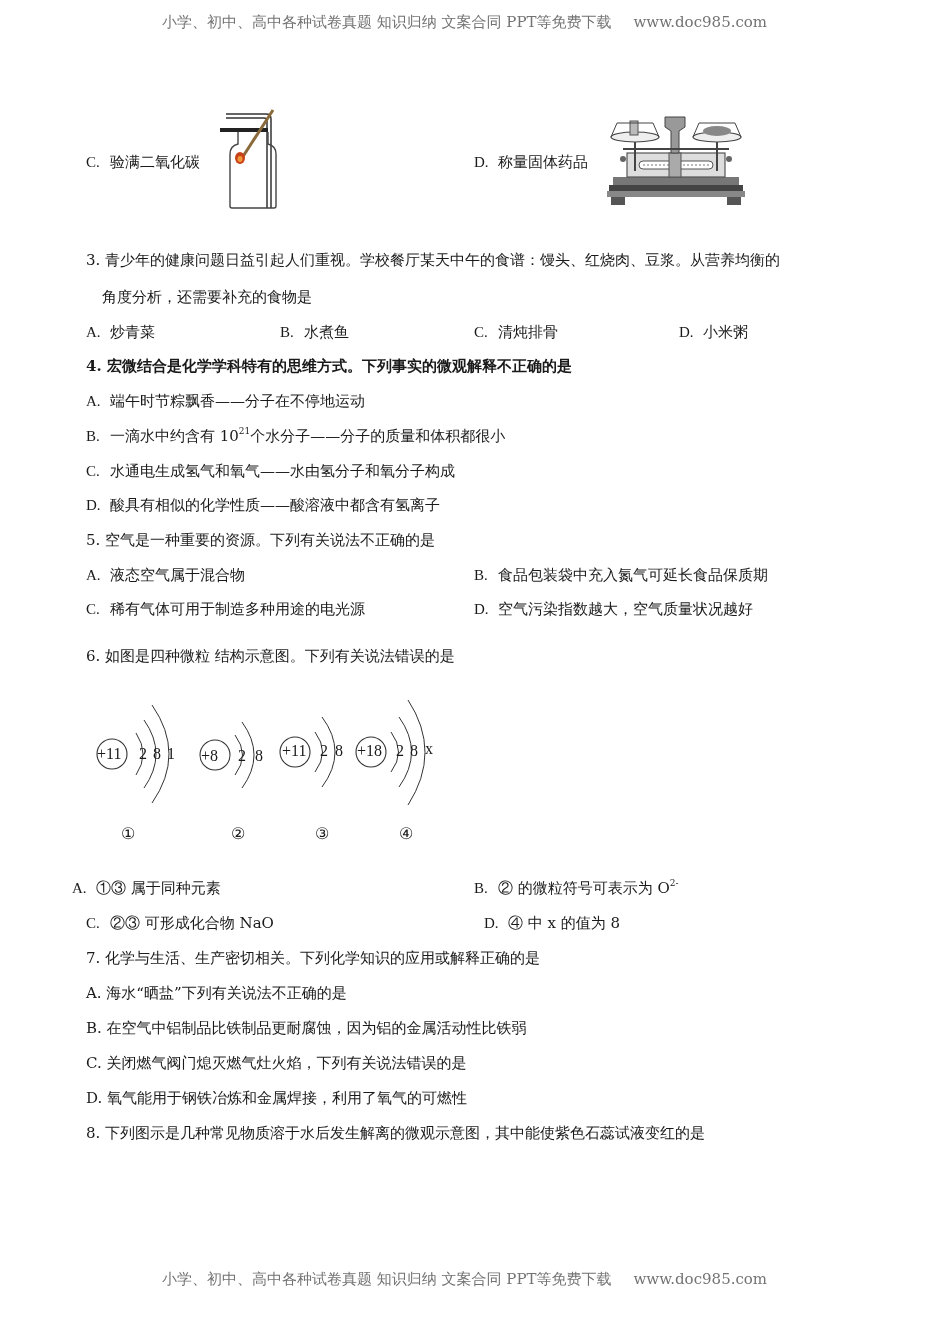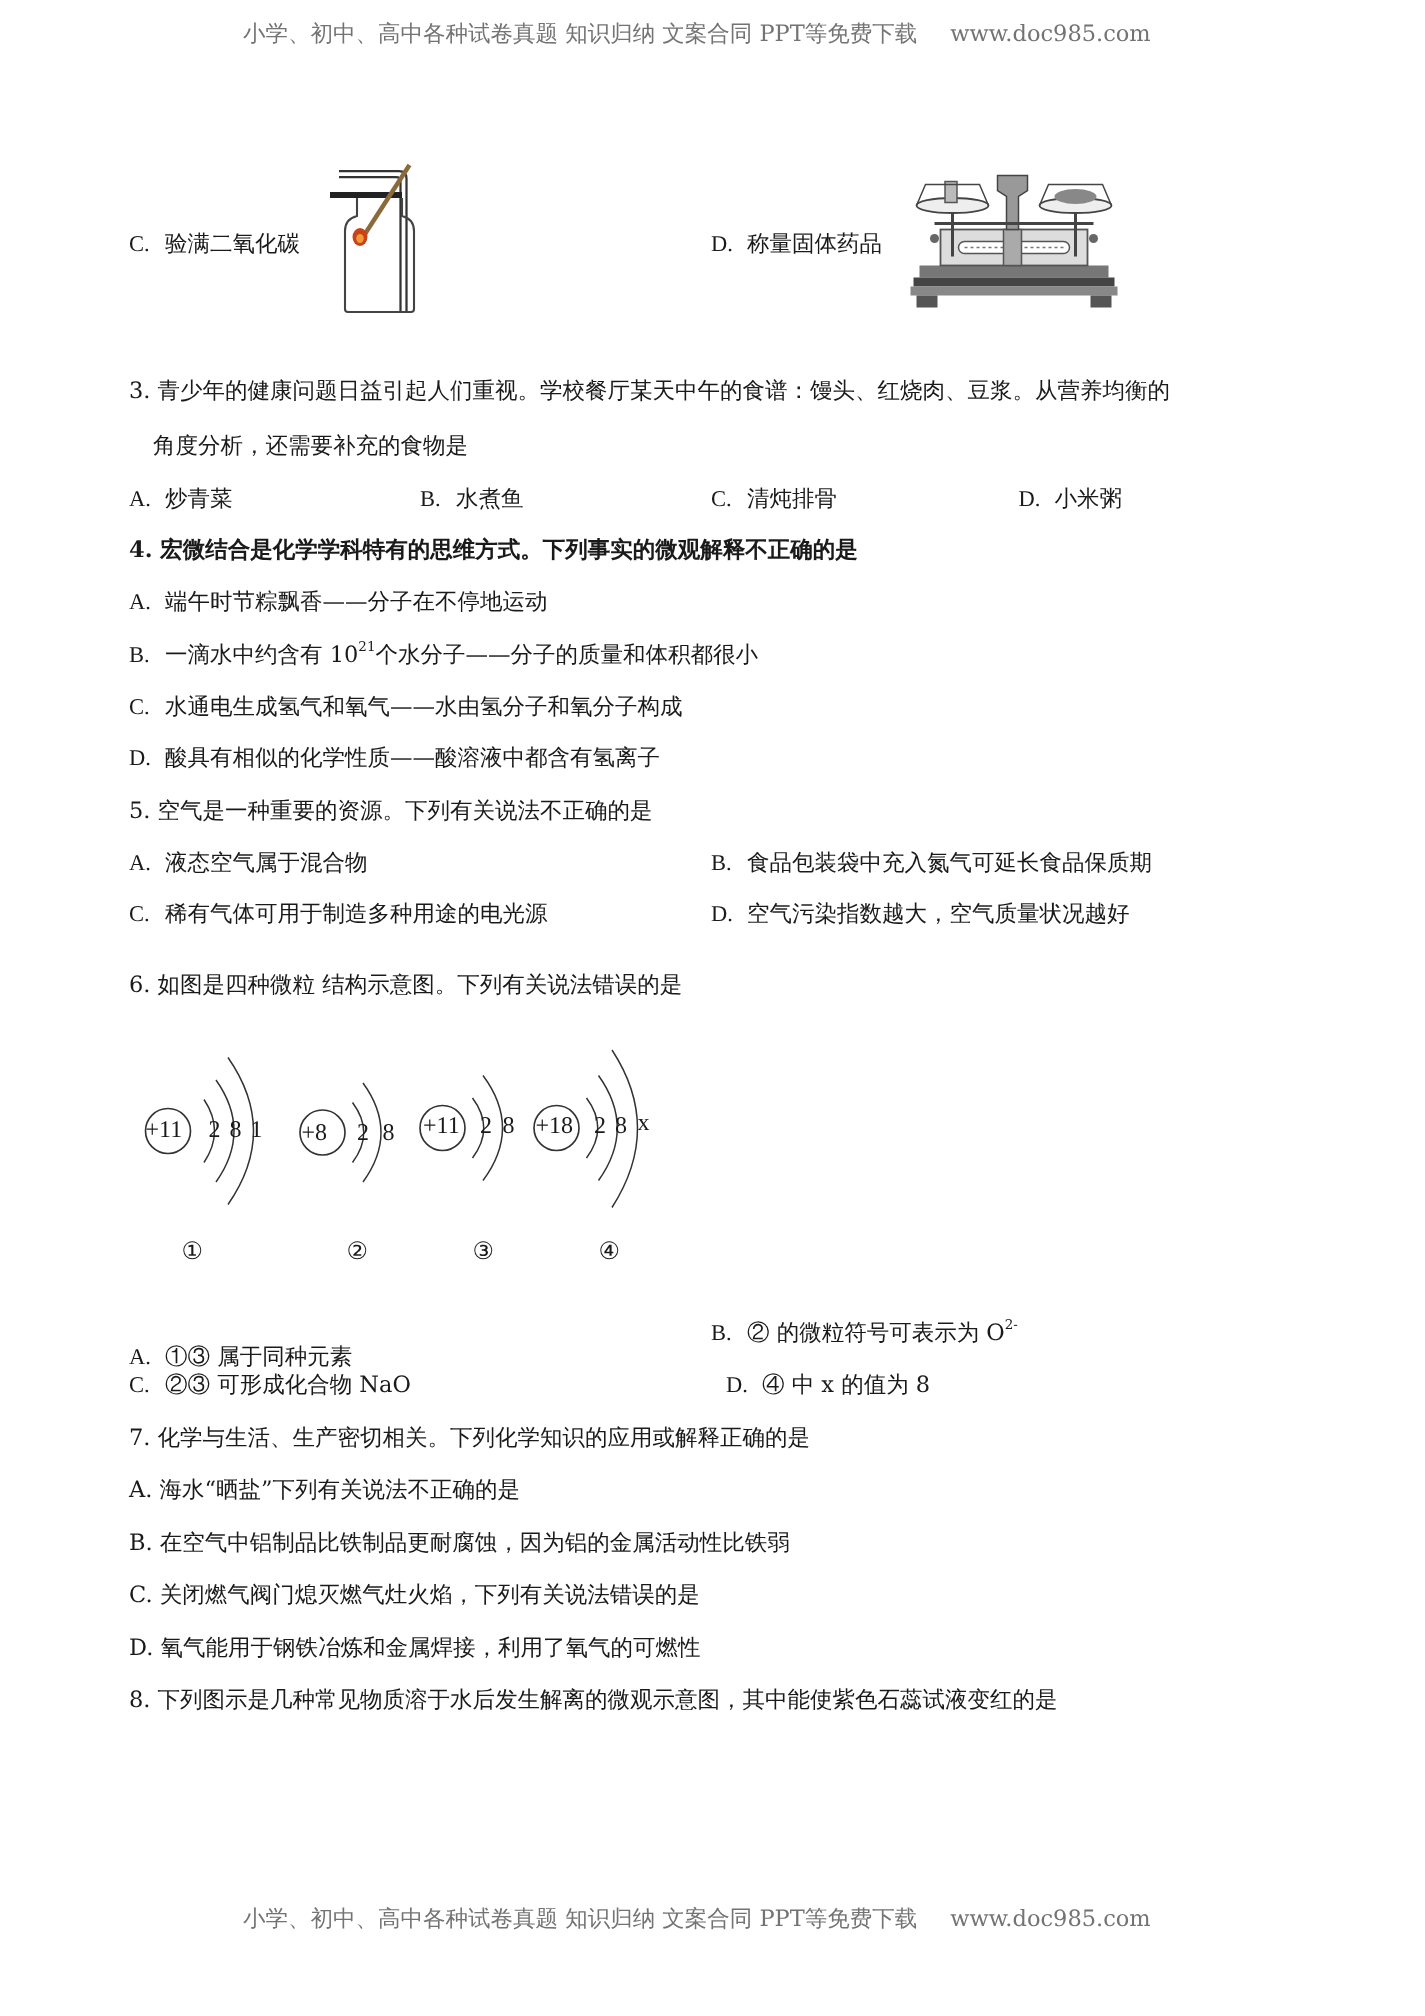--- a/index.html
+++ b/index.html
@@ -164,21 +164,21 @@
 <div class="abs" style="left:357px; top:742px; font-family:'Liberation Serif',serif; font-size:16px;">+18</div>
 <div class="abs" style="left:396px; top:742px; font-family:'Liberation Serif',serif; font-size:16px;">2</div>
 <div class="abs" style="left:410px; top:742px; font-family:'Liberation Serif',serif; font-size:16px;">8</div>
 <div class="abs" style="left:425px; top:740px; font-family:'Liberation Serif',serif; font-size:16px;">x</div>
 
 <div class="abs caption" style="left:121px; top:824px;">①</div>
 <div class="abs caption" style="left:231px; top:824px;">②</div>
 <div class="abs caption" style="left:315px; top:824px;">③</div>
 <div class="abs caption" style="left:399px; top:824px;">④</div>
 
-<div class="abs line" style="left:86px; top:878px;margin-top:16px;">
+<div class="abs line" style="left:72px; top:878px;">
   <span class="opt-letter">A.</span><span>①③ 属于同种元素</span>
 </div>
 <div class="abs line" style="left:474px; top:878px;">
   <span class="opt-letter">B.</span><span>② 的微粒符号可表示为 O</span><sup>2-</sup>
 </div>
 <div class="abs line" style="left:86px; top:913px;">
   <span class="opt-letter">C.</span><span>②③ 可形成化合物 NaO</span>
 </div>
 <div class="abs line" style="left:484px; top:913px;">
   <span class="opt-letter">D.</span><span>④ 中 x 的值为 8</span>

